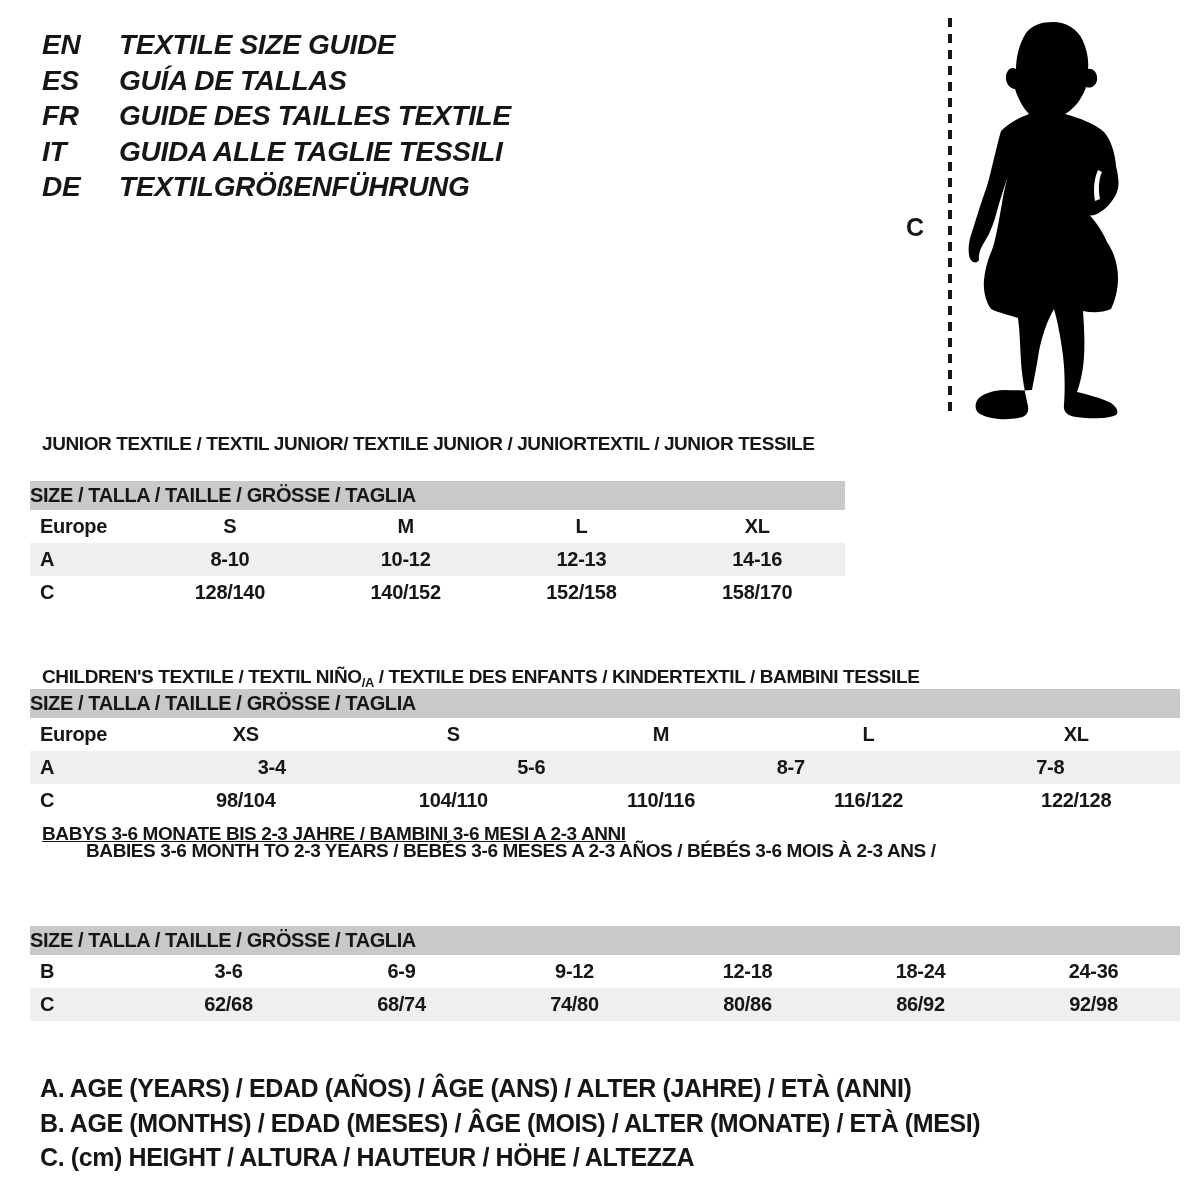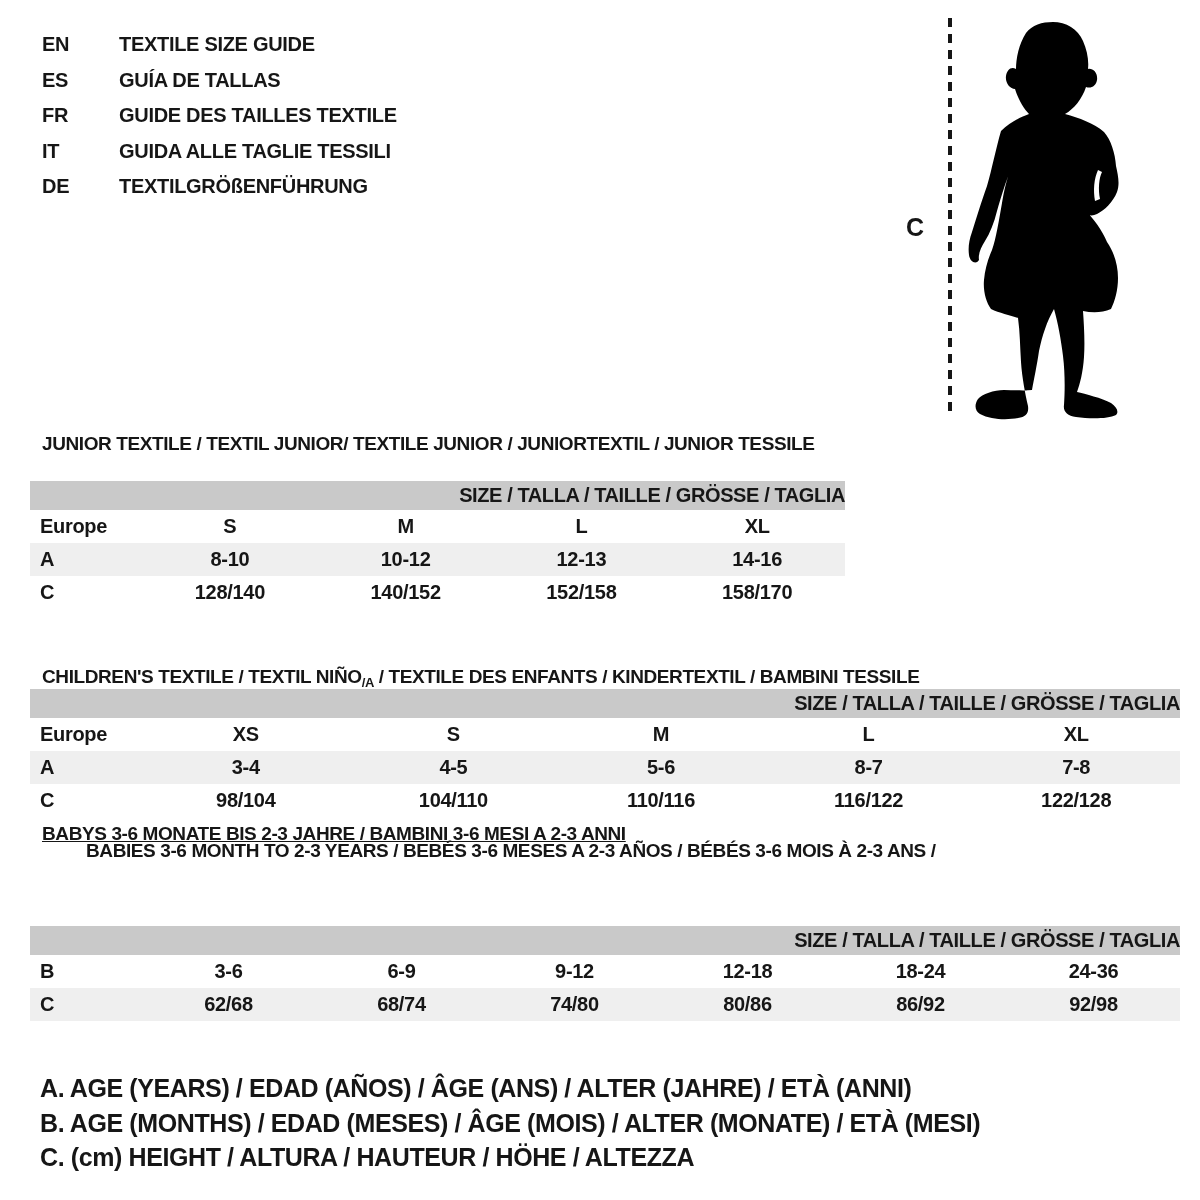--- a/index.html
+++ b/index.html
@@ -9,40 +9,40 @@
     height: 1200px;
     background: var(--background, #ffffff);
     font-family: "Liberation Sans", "DejaVu Sans", sans-serif;
     font-weight: 700;
     color: var(--text, #161616);
     overflow: hidden;
   }
 
   
   .lang-block { position: absolute; left: 42px; top: 27px; }
-  .lang-row { display: flex; font-size: 20px; line-height: 35.5px; letter-spacing: -0.3px; }
+  .lang-row { display: flex; font-size: 28px; line-height: 35.5px; letter-spacing: -0.3px; font-style: italic; }
   .lang-code { width: 77px; flex: 0 0 77px; }
 
   
   .measure-line {
     position: absolute; left: 948px; top: 18px; width: 4px; height: 398px;
     background: repeating-linear-gradient(to bottom, var(--text, #161616) 0 9px, transparent 9px 16px);
   }
   .measure-label { position: absolute; left: 906px; top: 213px; font-size: 25px; }
   .silhouette { position: absolute; left: 968px; top: 20px; width: 172px; height: 400px; }
 
   
   .sec-title { position: absolute; left: 42px; font-size: 19px; letter-spacing: -0.4px; white-space: nowrap; }
   .sub { font-size: 13px; vertical-align: -4px; }
 
   
   .size-table { position: absolute; left: 30px; }
   .size-bar {
     height: 29px; line-height: 29px; background: var(--bar, #c9c9c9);
-    font-size: 20px; padding-left: 0; letter-spacing: -0.4px; text-align: right;
+    font-size: 20px; padding-left: 0; letter-spacing: -0.4px;
   }
   .t-row { display: flex; height: 33px; line-height: 33px; font-size: 20px; letter-spacing: -0.3px; }
   .t-row:nth-child(even) { background: var(--stripe, #efefef); }
   .cell { flex: 1; text-align: center; }
   .label-cell { flex: 0 0 112px; text-align: left; padding-left: 10px; box-sizing: border-box; }
 
   
   .legend { position: absolute; left: 40px; top: 1071px; }
   .legend-line { font-size: 25px; line-height: 34.5px; letter-spacing: -0.4px; white-space: nowrap; }
 </style>
@@ -146,21 +146,20 @@
           <span class="cell label-cell">Europe</span>
           <span class="cell">XS</span>
           <span class="cell">S</span>
           <span class="cell">M</span>
           <span class="cell">L</span>
           <span class="cell">XL</span>
         </div>
         <div class="t-row">
           <span class="cell label-cell">A</span>
           <span class="cell">3-4</span>
-          <span class="cell">4-5</span>
           <span class="cell">5-6</span>
           <span class="cell">8-7</span>
           <span class="cell">7-8</span>
         </div>
         <div class="t-row">
           <span class="cell label-cell">C</span>
           <span class="cell">98/104</span>
           <span class="cell">104/110</span>
           <span class="cell">110/116</span>
           <span class="cell">116/122</span>

